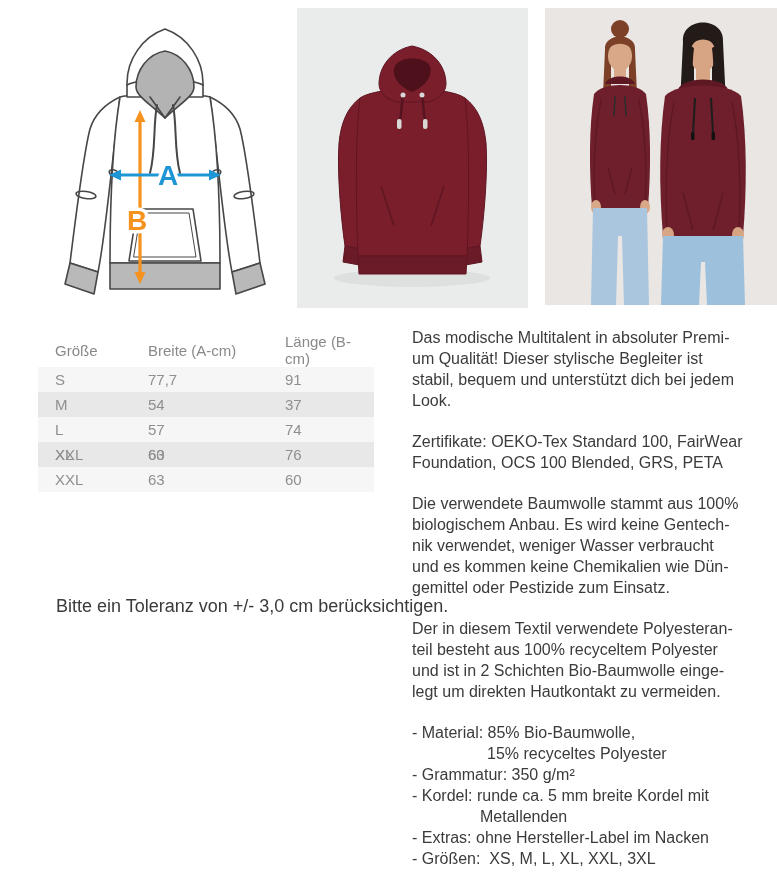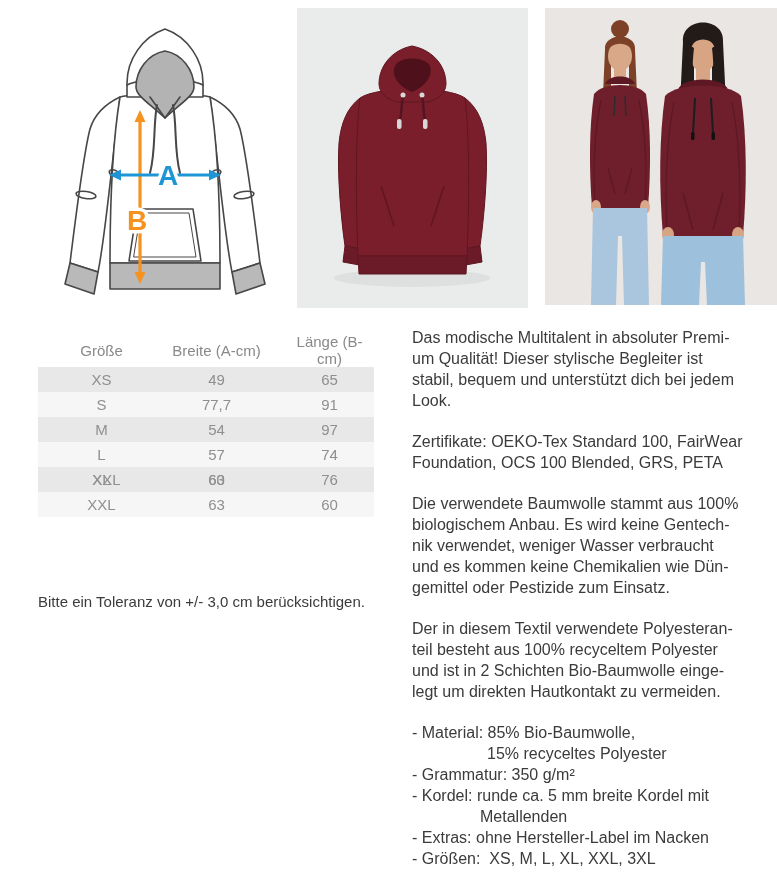--- a/index.html
+++ b/index.html
@@ -14,28 +14,28 @@
   .fig-models{left:545px;top:8px;width:232px;height:297px;background:#e9e6e3;}
   .gallery svg{display:block;}
 
   
   .table-wrap{position:absolute;left:38px;top:333px;width:336px;}
   table.size-table{border-collapse:collapse;width:336px;table-layout:fixed;
     font-size:15px;color:#8f8f8f;}
   table.size-table col.c1{width:110px;}
   table.size-table col.c2{width:137px;}
   table.size-table th,table.size-table td{
-    height:25px;padding:0;text-align:center;font-weight:400;vertical-align:middle;margin-top:44px;}
+    height:25px;padding:0;text-align:left;font-weight:400;vertical-align:middle;margin-top:44px;}
   table.size-table th:first-child,table.size-table td:first-child{padding-left:17px;}
   tr.head{background:#ffffff;color:#898989;}
   tr.stripe-a{background:#e8e8e8;}
   tr.stripe-b{background:#f6f6f6;}
   .overlap-stack{position:relative;display:inline-block;}
   .overlap-stack .ghost{position:absolute;left:0;top:0;}
-  .note{position:absolute;left:38px;top:578px;font-size:15px;color:#3b3b3b;}
+  .note{position:absolute;left:56px;top:578px;font-size:18px;color:#3b3b3b;}
 
   
   .desc{position:absolute;left:412px;top:327px;width:370px;
     font-size:16px;line-height:21px;color:#3b3b3b;}
   .desc .para{margin:0 0 20px 0;}
   .desc .line{white-space:pre-wrap;}
   .specs{margin:0;}
   .spec-line{white-space:pre-wrap;}
   .spec-line.indent-a{padding-left:75px;}
   .spec-line.indent-b{padding-left:68px;}
@@ -166,34 +166,29 @@
           <col>
         </colgroup>
       <thead>
         <tr class="head">
           <th>Größe</th>
           <th>Breite (A-cm)</th>
           <th>Länge (B-cm)</th>
         </tr>
       </thead>
       <tbody>
-        <tr class="stripe-a">
-          <td>XS</td>
-          <td>49</td>
-          <td>65</td>
-        </tr>
         <tr class="stripe-b">
           <td>S</td>
           <td>77,7</td>
           <td>91</td>
         </tr>
         <tr class="stripe-a">
           <td>M</td>
           <td>54</td>
-          <td>97</td>
+          <td>37</td>
         </tr>
         <tr class="stripe-b">
           <td>L</td>
           <td>57</td>
           <td>74</td>
         </tr>
 
         <tr class="stripe-a">
           <td>
             <span class="overlap-stack">

